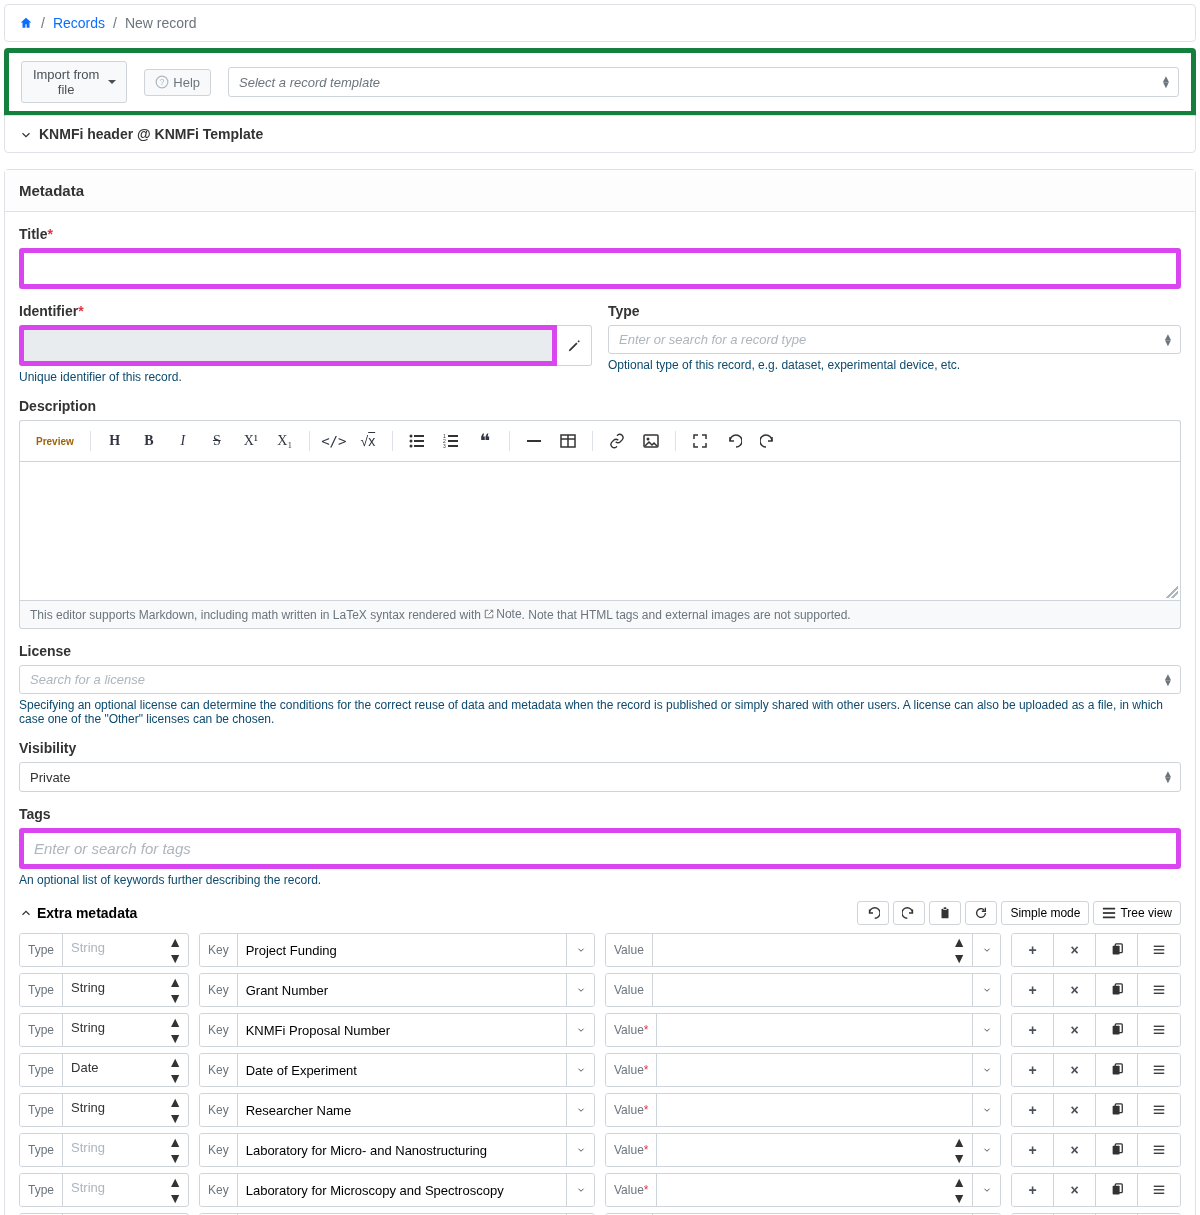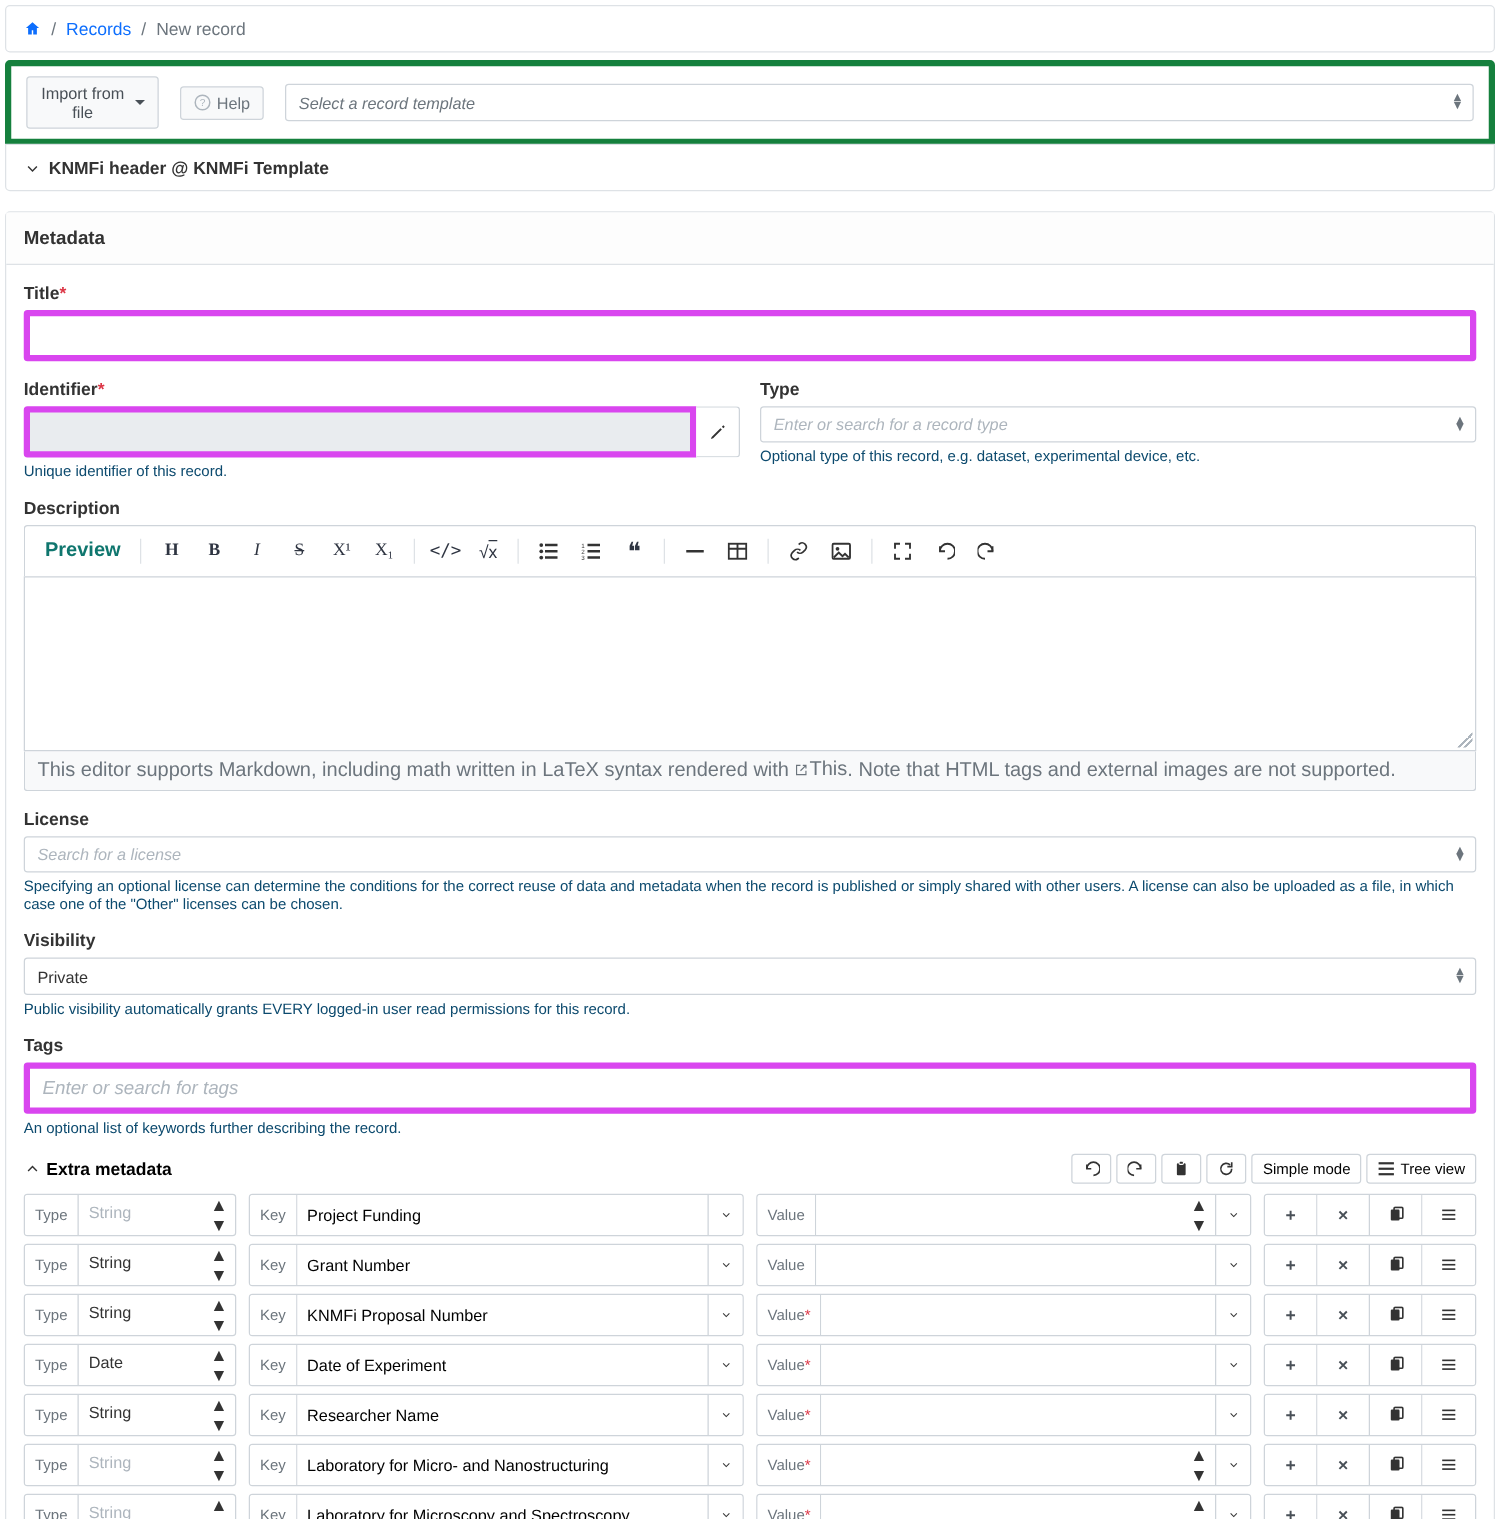--- a/index.html
+++ b/index.html
@@ -30,24 +30,24 @@
 .row { display: flex; gap: 16px; }
 .col { flex: 1; }
 .help-text { color: #0c4a6e; font-size: 12px; margin-top: 4px; }
 .input-group { display: flex; }
 .input-group .form-control { border-radius: 3px 0 0 3px; }
 .input-group .addon { border: 1px solid #ced4da; border-left: none; border-radius: 0 3px 3px 0; padding: 6px 10px; background: #fff; cursor: pointer; display: flex; align-items: center; }
 .readonly { background: #e9ecef; }
 .editor-toolbar { border: 1px solid #ced4da; border-bottom: none; border-radius: 3px 3px 0 0; padding: 6px 8px; display: flex; align-items: center; gap: 2px; flex-wrap: wrap; }
 .tb-btn { min-width: 32px; height: 28px; display: inline-flex; align-items: center; justify-content: center; border: none; background: transparent; cursor: pointer; font-size: 14px; color: #2f3542; border-radius: 3px; }
 .tb-sep { width: 1px; height: 20px; background: #dee2e6; margin: 0 6px; }
-.preview-btn { font-size: 16px; font-weight: 600; padding: 0 8px; color: #0f766e; }
+.preview-btn { font-size: 10px; font-weight: 600; padding: 0 8px; color: #a16207; }
 .editor-area { position: relative; border: 1px solid #ced4da; border-radius: 0; min-height: 140px; width: 100%; resize: vertical; }
 .resizer { position: absolute; right: 2px; bottom: 2px; width: 12px; height: 12px; cursor: nwse-resize; background: linear-gradient(135deg, transparent 50%, #adb5bd 50%, #adb5bd 60%, transparent 60%, transparent 70%, #adb5bd 70%, #adb5bd 80%, transparent 80%); }
-.editor-footer { border: 1px solid #ced4da; border-top: none; border-radius: 0 0 3px 3px; padding: 6px 10px; background: #f8f9fa; font-size: 16px; color: #6c757d; }
+.editor-footer { border: 1px solid #ced4da; border-top: none; border-radius: 0 0 3px 3px; padding: 6px 10px; background: #f8f9fa; font-size: 12px; color: #6c757d; }
 .editor-footer a { color: #6c757d; text-decoration: none; }
 .extlink { display: inline-flex; align-items: center; gap: 2px; }
 .extra-meta-header { display: flex; align-items: center; margin: 10px 0 8px; }
 .extra-meta-header .title-btn { font-weight: 600; font-size: 14px; cursor: pointer; display: inline-flex; align-items: center; gap: 4px; background: none; border: none; }
 .extra-meta-header .tools { margin-left: auto; display: flex; gap: 4px; }
 .btn-sm { padding: 4px 8px; font-size: 12px; border: 1px solid #ced4da; background: #fff; border-radius: 3px; cursor: pointer; display: inline-flex; align-items: center; gap: 4px; }
 .meta-row { display: flex; gap: 10px; margin-bottom: 6px; align-items: stretch; }
 .meta-group { display: flex; border: 1px solid #ced4da; border-radius: 3px; overflow: hidden; align-items: stretch; }
 .meta-label { background: #fff; padding: 6px 8px; font-size: 12px; color: #6c757d; border-right: 1px solid #ced4da; display: flex; align-items: center; }
 .meta-input { border: none; padding: 6px 8px; font-size: 13px; flex: 1; min-width: 0; }
@@ -227,41 +227,40 @@
       </div>
       <div class="editor-area">
         <div class="resizer"></div>
       </div>
       <div class="editor-footer">
         <span>This editor supports Markdown, including math written in LaTeX syntax rendered with </span>
         <a href="#" class="extlink">
           <svg width="10" height="10" viewBox="0 0 16 16">
               <path d="M7 2H2v12h12V9M10 2h4v4M14 2L7 9" fill="none" stroke="#6c757d" stroke-width="1.5"></path>
             </svg>
-          <span>This</span>
+          <span>Note</span>
         </a><span>. Note that HTML tags and external images are not supported.</span>
       </div>
     </div>
 
     <div class="form-group">
       <label class="form-label">License</label>
       <div class="select-wrap">
         <input class="form-control" placeholder="Search for a license" style="">
         <div class="updown">▲<br>▼</div>
       </div>
       <div class="help-text">Specifying an optional license can determine the conditions for the correct reuse of data and metadata when the record is published or simply shared with other users. A license can also be uploaded as a file, in which case one of the "Other" licenses can be chosen.</div>
     </div>
 
     <div class="form-group">
       <label class="form-label">Visibility</label>
       <div class="select-wrap">
         <div class="select-display" style="font-style:normal;color:#333">Private</div>
         <div class="updown">▲<br>▼</div>
       </div>
-      <div class="help-text">Public visibility automatically grants EVERY logged-in user read permissions for this record.</div>
     </div>
 
     <div class="form-group">
       <label class="form-label">Tags</label>
       <input class="form-control" placeholder="Enter or search for tags" style="">
       <div class="help-text">An optional list of keywords further describing the record.</div>
     </div>
 
     <div class="extra-meta-header">
       <button class="title-btn">

